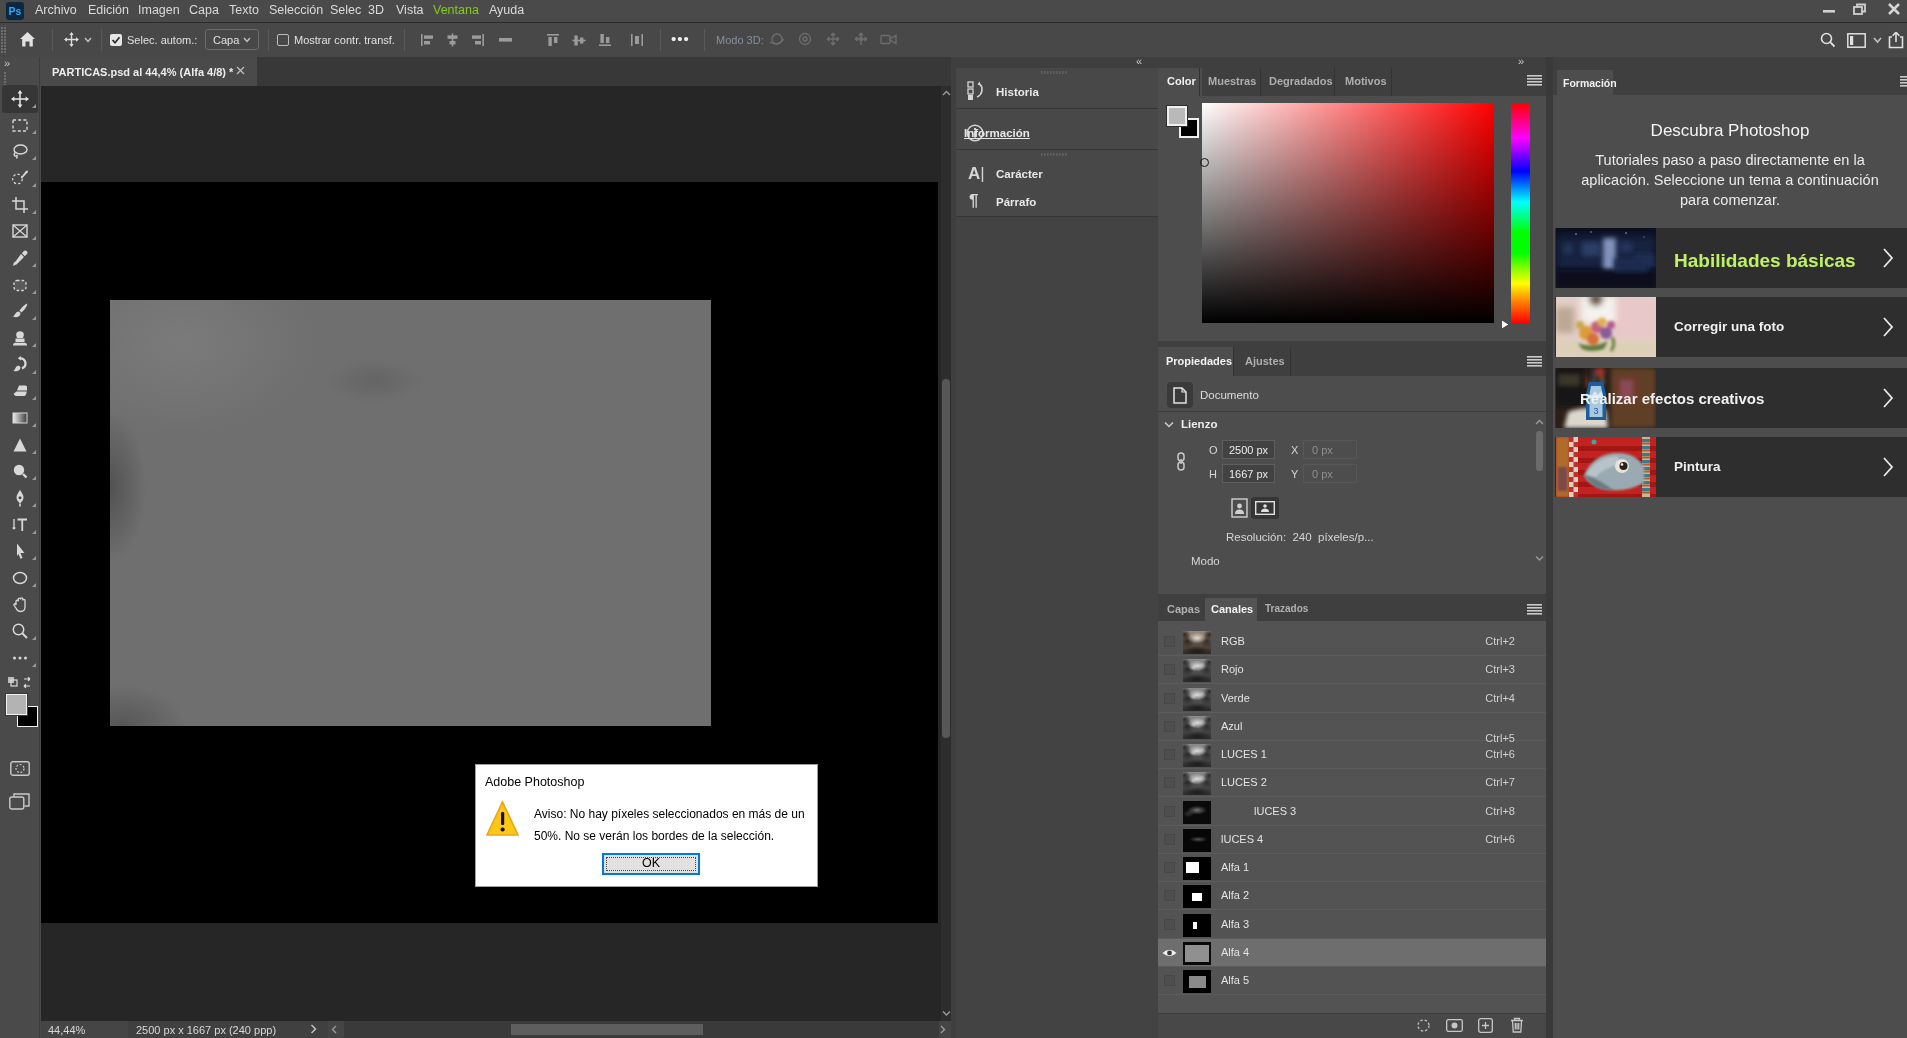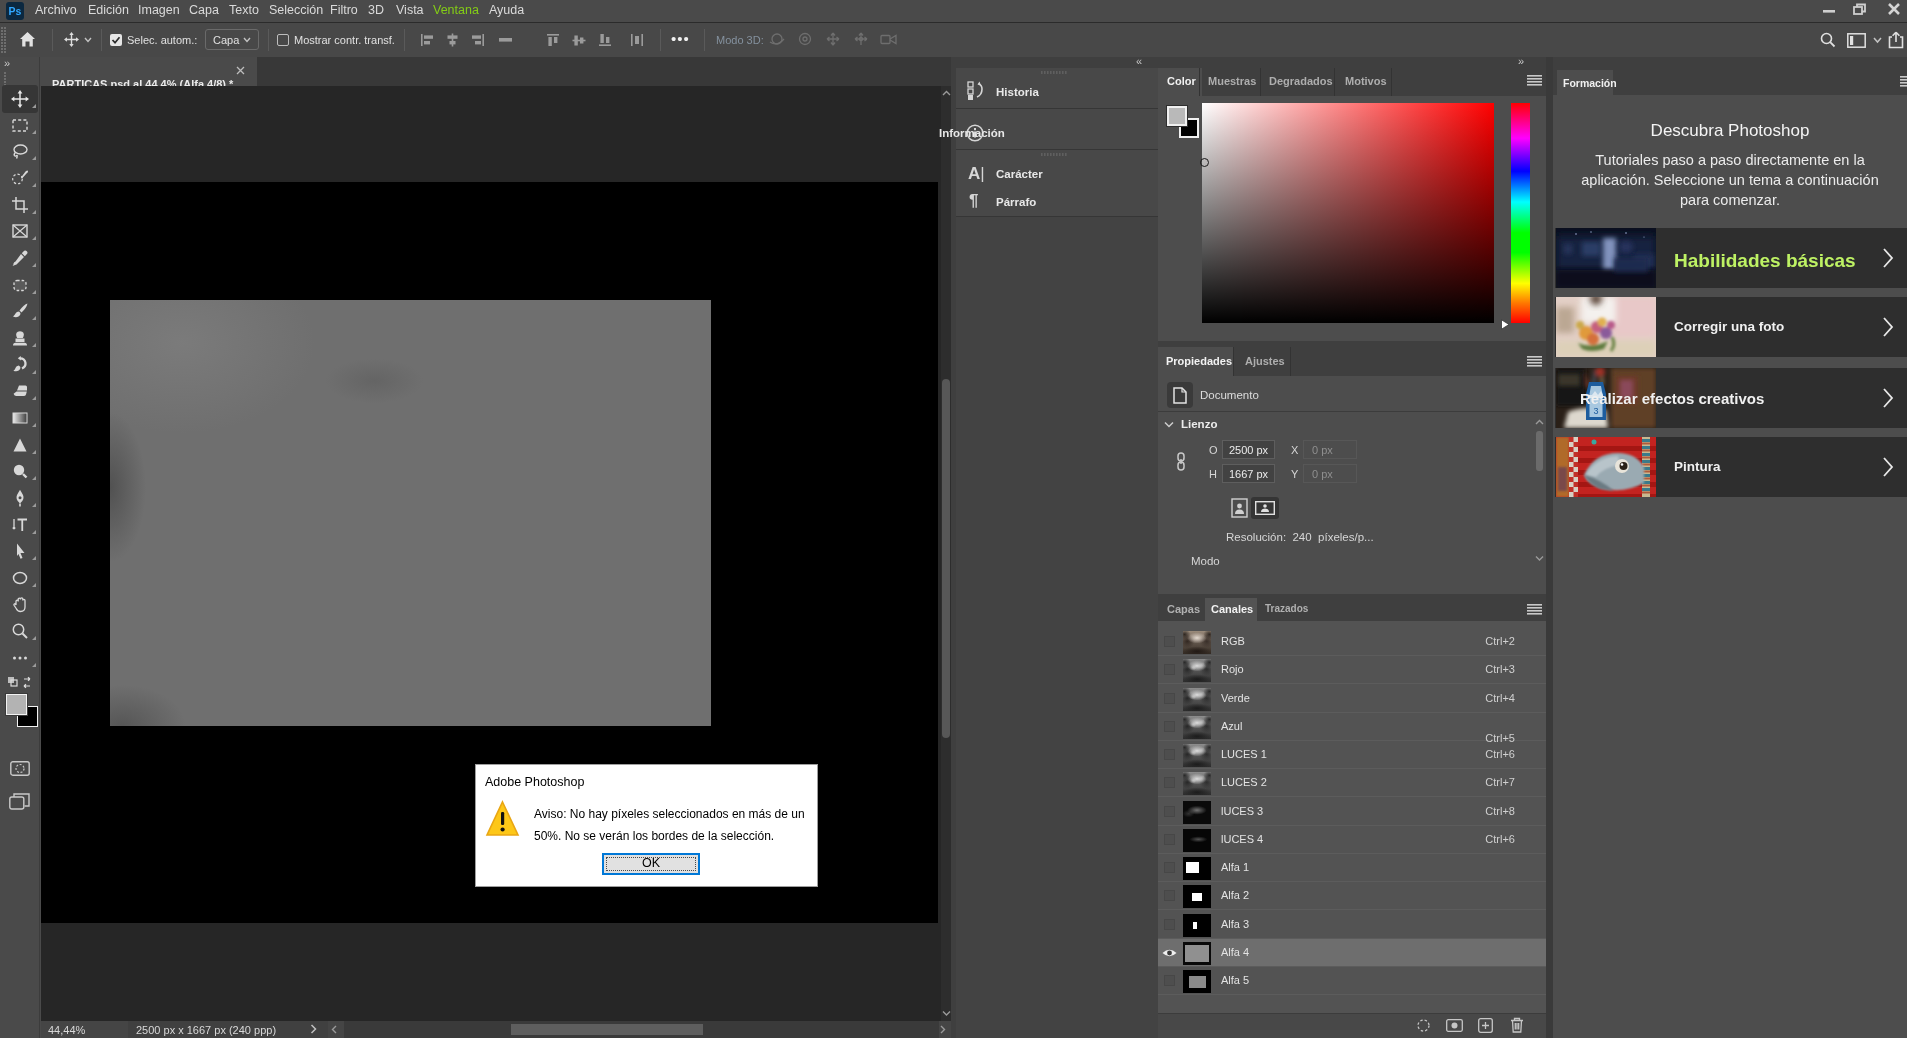--- a/index.html
+++ b/index.html
@@ -12,21 +12,21 @@
 
 <div class="abs" style="left:0;top:0;width:1907px;height:22px;background:#4a4a4a;"></div>
 <div class="abs" style="left:0;top:22px;width:1907px;height:1px;background:#2b2b2b;"></div>
 <div class="abs" style="left:6px;top:2px;width:18px;height:18px;background:#0b2840;border-radius:3px;color:#31a8ff;font-weight:bold;font-size:10.5px;text-align:center;line-height:18px;">Ps</div>
 <div class="txt" style="left:35px;top:3px;font-size:12.5px;color:#dadada;">Archivo</div>
 <div class="txt" style="left:88px;top:3px;font-size:12.5px;color:#dadada;">Edición</div>
 <div class="txt" style="left:138px;top:3px;font-size:12.5px;color:#dadada;">Imagen</div>
 <div class="txt" style="left:189px;top:3px;font-size:12.5px;color:#dadada;">Capa</div>
 <div class="txt" style="left:229px;top:3px;font-size:12.5px;color:#dadada;">Texto</div>
 <div class="txt" style="left:269px;top:3px;font-size:12.5px;color:#dadada;">Selección</div>
-<div class="txt" style="left:330px;top:3px;font-size:12.5px;color:#dadada;">Filtro</div>
+<div class="txt" style="left:330px;top:3px;font-size:12.5px;color:#dadada;">Selec</div>
 <div class="txt" style="left:368px;top:3px;font-size:12.5px;color:#dadada;">3D</div>
 <div class="txt" style="left:396px;top:3px;font-size:12.5px;color:#dadada;">Vista</div>
 <div class="txt" style="left:433px;top:3px;font-size:12.5px;color:#84cc16;">Ventana</div>
 <div class="txt" style="left:489px;top:3px;font-size:12.5px;color:#dadada;">Ayuda</div>
 <svg style="left:1818px;top:0;width:89px;height:18px;" viewBox="0 0 89 18">
     <rect x="5" y="10" width="12" height="2.6" fill="#cfcfcf"></rect>
     <g fill="none" stroke="#cfcfcf" stroke-width="1.8">
       <rect x="36" y="7" width="8" height="7"></rect>
       <path d="M39 7 V4.5 H47 V11.5 H44"></path>
     </g>
@@ -171,21 +171,21 @@
   </svg>
 <svg style="left:1873px;top:37px;width:9px;height:7px;" viewBox="0 0 9 7">
     <path d="M1 1 L4.5 5 L8 1" stroke="#c3c3c3" stroke-width="1.5" fill="none"></path>
   </svg>
 <svg style="left:1888px;top:31px;width:17px;height:18px;" viewBox="0 0 17 18">
     <path d="M4 6 H1.5 V16.5 H14.5 V6 H12" stroke="#e0e0e0" stroke-width="1.6" fill="none"></path>
     <path d="M8 11 V2 M8 1.2 L4.6 4.8 M8 1.2 L11.4 4.8" stroke="#e0e0e0" stroke-width="1.6" fill="none"></path>
   </svg>
 <div class="abs" style="left:40px;top:57px;width:911px;height:29px;background:#383838;"></div>
 <div class="abs" style="left:40px;top:57px;width:217px;height:29px;background:#4a4a4a;"></div>
-<div class="txt" style="left:52px;top:78px;font-size:11px;font-weight:bold;color:#ececec;">PARTICAS.psd al 44,4% (Alfa 4/8) *</div>
+<div class="txt" style="left:52px;top:66px;font-size:11px;font-weight:bold;color:#ececec;">PARTICAS.psd al 44,4% (Alfa 4/8) *</div>
 <svg style="left:235px;top:65px;width:11px;height:11px;" viewBox="0 0 11 11">
     <path d="M2 2 L9 9 M9 2 L2 9" stroke="#bdbdbd" stroke-width="1.3"></path>
   </svg>
 <div class="abs" style="left:0;top:57px;width:40px;height:981px;background:#4a4a4a;border-right:1px solid #3c3c3c;"></div>
 <div class="txt" style="left:4px;top:57px;font-size:11px;color:#c8c8c8;">»</div>
 <svg style="left:4px;top:72px;width:3px;height:14px;" viewBox="0 0 3 14">
     <rect x="0" y="0" width="2" height="2" fill="#6e6e6e"></rect>
     <rect x="0" y="3" width="2" height="2" fill="#6e6e6e"></rect>
     <rect x="0" y="6" width="2" height="2" fill="#6e6e6e"></rect>
     <rect x="0" y="9" width="2" height="2" fill="#6e6e6e"></rect>
@@ -452,21 +452,21 @@
     <rect x="1" y="14" width="5" height="5" fill="#d5d5d5"></rect>
     <path d="M10 16 Q15 14 15 8 Q15 4 11.5 3" fill="none" stroke="#d5d5d5" stroke-width="1.6"></path>
     <path d="M12.5 0.5 L10.5 3.5 L14 4.5 Z" fill="#d5d5d5"></path>
   </svg>
 <div class="txt" style="left:996px;top:86px;font-size:11.5px;font-weight:bold;color:#e8e8e8;">Historia</div>
 <svg style="left:966px;top:124px;width:18px;height:18px;" viewBox="0 0 18 18">
     <circle cx="9" cy="9" r="7.8" fill="none" stroke="#d5d5d5" stroke-width="1.5"></circle>
     <rect x="8" y="7.5" width="2" height="6" fill="#d5d5d5"></rect>
     <rect x="8" y="4" width="2" height="2.2" fill="#d5d5d5"></rect>
   </svg>
-<div class="txt" style="left:939px;top:127px;font-size:11.5px;font-weight:bold;color:#e8e8e8;">Información</div>
+<div class="txt" style="left:964px;top:127px;font-size:11.5px;font-weight:bold;color:#e8e8e8;text-decoration:underline;">Información</div>
 <div class="txt" style="left:968px;top:164px;font-size:17px;font-weight:bold;color:#d5d5d5;">A<span style="font-weight:normal;">|</span></div>
 <div class="txt" style="left:996px;top:168px;font-size:11.5px;font-weight:bold;color:#e8e8e8;">Carácter</div>
 <div class="txt" style="left:969px;top:191px;font-size:17px;font-weight:bold;color:#d5d5d5;">¶</div>
 <div class="txt" style="left:996px;top:196px;font-size:11.5px;font-weight:bold;color:#e8e8e8;">Párrafo</div>
 <div class="abs" style="left:1158px;top:57px;width:388px;height:981px;background:#4d4d4d;"></div>
 <div class="abs" style="left:1158px;top:57px;width:388px;height:11px;background:#3f3f3f;"></div>
 <div class="txt" style="left:1518px;top:55px;font-size:11px;color:#c8c8c8;">»</div>
 <div class="abs" style="left:1158px;top:68px;width:388px;height:28px;background:#3f3f3f;"></div>
 <div class="abs" style="left:1158px;top:68px;width:44px;height:28px;background:#4d4d4d;"></div>
 <div class="txt" style="left:1167px;top:75px;font-size:11px;font-weight:bold;color:#f2f2f2;">Color</div>
@@ -589,21 +589,21 @@
 <div class="txt" style="left:1221px;top:748.0px;font-size:11px;color:#e3e3e3;">LUCES 1</div>
 <div class="txt" style="left:1455px;top:748.0px;width:60px;text-align:right;font-size:11px;color:#d0d0d0;">Ctrl+6</div>
 <div class="abs" style="left:1158px;top:769.2px;width:388px;height:28.2px;background:transparent;border-bottom:1px solid #5c5c5c;"></div>
 <div class="abs" style="left:1164px;top:777.2px;width:11px;height:11px;background:#4e4e4e;border:1px solid #474747;"></div>
 <div class="abs" style="left:1183px;top:772.2px;width:28px;height:23px;background:radial-gradient(ellipse 8px 7px at 6% 15%, rgba(25,25,25,0.85), rgba(25,25,25,0) 75%),radial-gradient(ellipse 8px 7px at 94% 15%, rgba(25,25,25,0.85), rgba(25,25,25,0) 75%),radial-gradient(ellipse 14px 8px at 50% 30%, rgba(235,235,235,0.9), rgba(235,235,235,0) 70%),radial-gradient(ellipse 10px 9px at 15% 45%, rgba(30,30,30,0.85), rgba(30,30,30,0) 75%),radial-gradient(ellipse 10px 9px at 85% 45%, rgba(35,35,35,0.8), rgba(35,35,35,0) 75%),radial-gradient(ellipse 18px 6px at 50% 88%, rgba(25,25,25,0.9), rgba(25,25,25,0) 80%),radial-gradient(ellipse 5px 4px at 35% 38%, rgba(220,220,220,0.7), rgba(220,220,220,0) 70%),radial-gradient(ellipse 6px 5px at 68% 30%, rgba(200,200,200,0.6), rgba(200,200,200,0) 70%),linear-gradient(to bottom, #8d8d8d, #585858 45%, #2d2d2d);overflow:hidden;"></div>
 <div class="txt" style="left:1221px;top:776.2px;font-size:11px;color:#e3e3e3;">LUCES 2</div>
 <div class="txt" style="left:1455px;top:776.2px;width:60px;text-align:right;font-size:11px;color:#d0d0d0;">Ctrl+7</div>
 <div class="abs" style="left:1158px;top:797.5px;width:388px;height:28.2px;background:transparent;border-bottom:1px solid #5c5c5c;"></div>
 <div class="abs" style="left:1164px;top:805.5px;width:11px;height:11px;background:#4e4e4e;border:1px solid #474747;"></div>
 <div class="abs" style="left:1183px;top:800.5px;width:28px;height:23px;background:radial-gradient(ellipse 13px 6px at 50% 40%, rgba(150,150,150,0.75), rgba(150,150,150,0) 75%),radial-gradient(ellipse 8px 5px at 20% 55%, rgba(90,90,90,0.5), rgba(0,0,0,0) 75%), #0a0a0a;overflow:hidden;"></div>
-<div class="txt" style="left:1221px;top:804.5px;font-size:11px;color:#e3e3e3;text-align:right;">lUCES 3</div>
+<div class="txt" style="left:1254px;top:804.5px;font-size:11px;color:#e3e3e3;text-align:right;">lUCES 3</div>
 <div class="txt" style="left:1455px;top:804.5px;width:60px;text-align:right;font-size:11px;color:#d0d0d0;">Ctrl+8</div>
 <div class="abs" style="left:1158px;top:825.8px;width:388px;height:28.2px;background:transparent;border-bottom:1px solid #5c5c5c;"></div>
 <div class="abs" style="left:1164px;top:833.8px;width:11px;height:11px;background:#4e4e4e;border:1px solid #474747;"></div>
 <div class="abs" style="left:1183px;top:828.8px;width:28px;height:23px;background:radial-gradient(ellipse 12px 4px at 55% 45%, rgba(130,130,130,0.6), rgba(130,130,130,0) 75%), #060606;overflow:hidden;"></div>
 <div class="txt" style="left:1221px;top:832.8px;font-size:11px;color:#e3e3e3;">lUCES 4</div>
 <div class="txt" style="left:1455px;top:832.8px;width:60px;text-align:right;font-size:11px;color:#d0d0d0;">Ctrl+6</div>
 <div class="abs" style="left:1158px;top:854.0px;width:388px;height:28.2px;background:transparent;border-bottom:1px solid #5c5c5c;"></div>
 <div class="abs" style="left:1164px;top:862.0px;width:11px;height:11px;background:#4e4e4e;border:1px solid #474747;"></div>
 <div class="abs" style="left:1183px;top:857.0px;width:28px;height:23px;background:#000;overflow:hidden;">
     <div class="abs" style="left:3px;top:5px;width:13px;height:11px;background:#fff;"></div>

